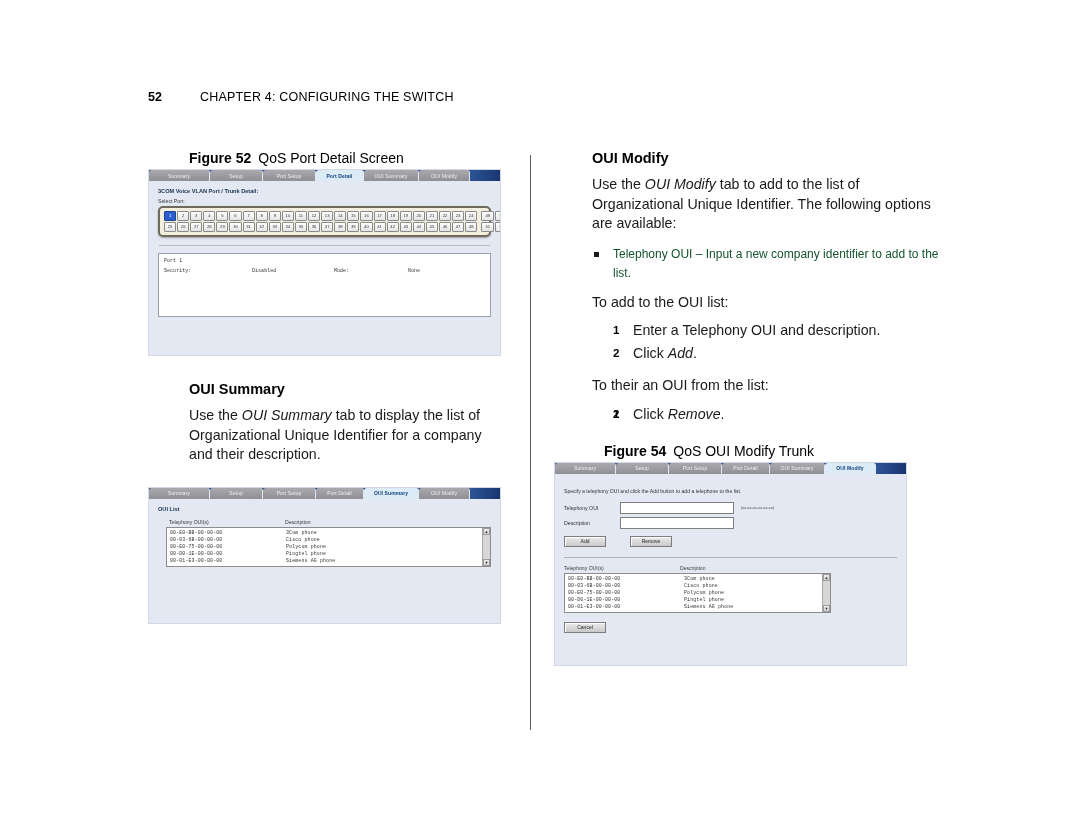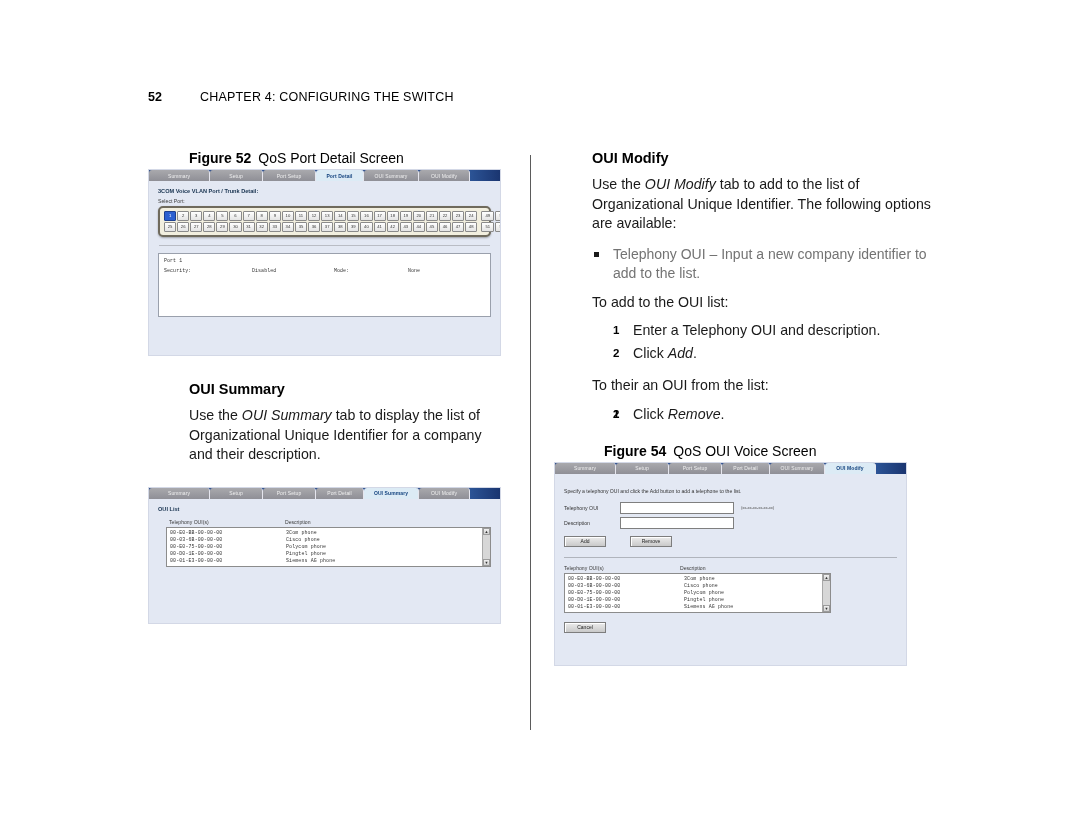--- a/index.html
+++ b/index.html
@@ -75,25 +75,25 @@
   }
   em { font-style: italic; }
 
   ul.bullets {
     list-style: none;
     margin: 0 0 9px 0;
     padding: 0 0 0 41px;
   }
   ul.bullets li {
     position: relative;
-    font-size: 14px;
+    font-size: 12px;
     line-height: 19.5px;
     padding-left: 21px;
     margin-bottom: 9px;
-    color: #737373;
+    color: #14532d;
   }
   ul.bullets li .sq {
     position: absolute;
     left: 2px;
     top: 7px;
     width: 5px;
     height: 5px;
     background: #1a1a1a;
   }
 
@@ -528,21 +528,21 @@
   <p class="body-text" style="padding-left:0;margin-bottom:7px">To their an OUI from the list:</p>
 
   <ol class="steps">
     <li><span class="num">1</span></li>
     <li><span class="num">2</span><span>Click </span><em>Remove</em><span>.</span></li>
   </ol>
 
   <div style="height:6px"></div>
 
   <div class="fig-caption" style="padding-left:12px">
-    <span class="fig-label">Figure 54</span><span>QoS OUI Voice Screen</span>
+    <span class="fig-label">Figure 54</span><span>QoS OUI Modify Trunk</span>
   </div>
 
   <div class="shot shot-right" style="margin-left:-38px;width:351px">
     <div class="tabbar">
       <div class="tab" style="width:60px">Summary</div>
       <div class="tab" style="width:52px">Setup</div>
       <div class="tab" style="width:52px">Port Setup</div>
       <div class="tab" style="width:47px">Port Detail</div>
       <div class="tab" style="width:54px">OUI Summary</div>
       <div class="tab active" style="width:50px">OUI Modify</div>

